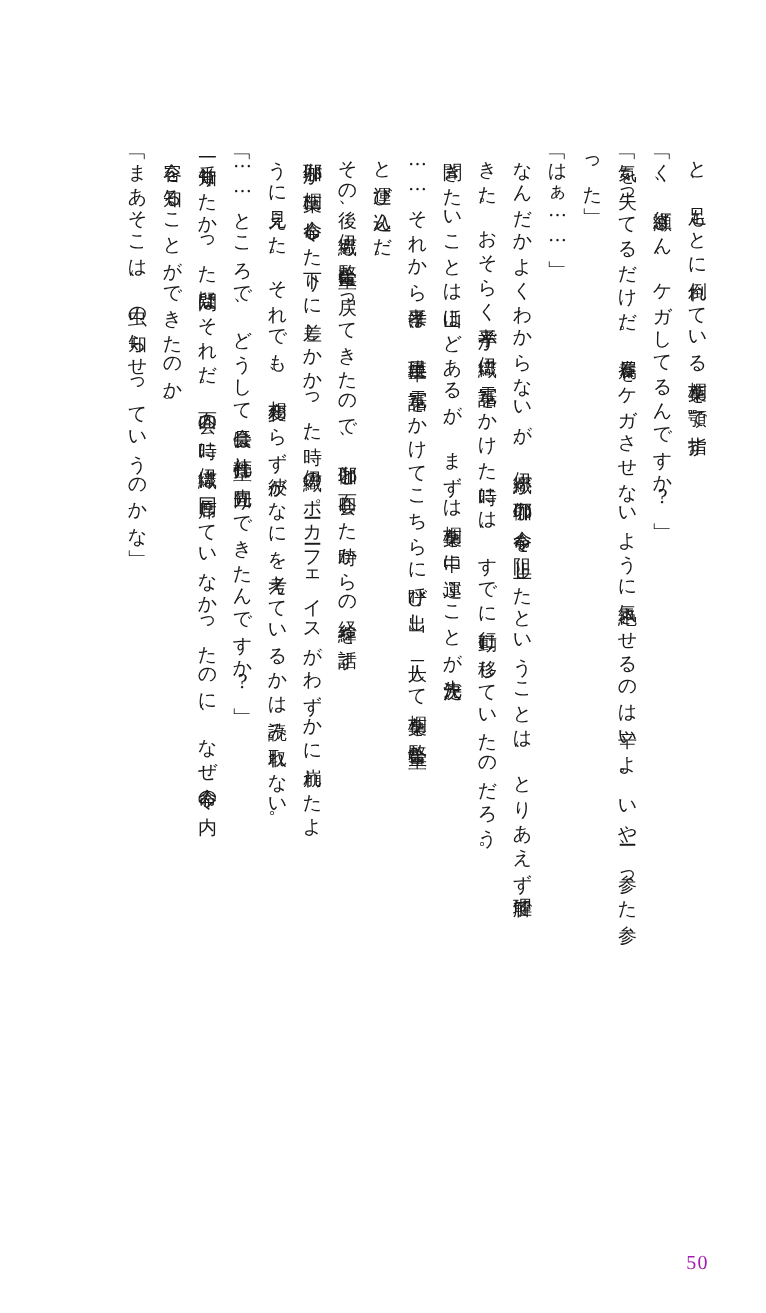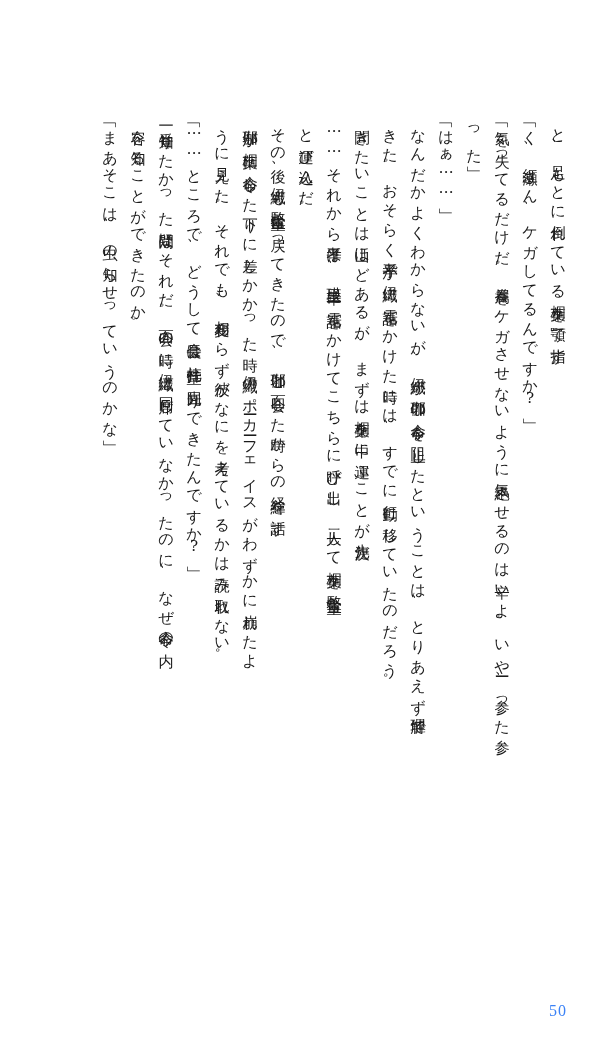--- a/index.html
+++ b/index.html
@@ -49,21 +49,21 @@
     color: #1a1a1a;
     font-family: "DejaVu Serif", "Liberation Serif", serif;
   }
 
   .page-number {
     position: absolute;
     right: 46px;
     bottom: 30px;
     font-size: 16px;
     font-family: "Liberation Serif", serif;
-    color: #3b82f6;
+    color: #a21caf;
     letter-spacing: 1px;
   }
 </style>
 </head>
 <body>
 
 <div class="page">
 
   <div class="text-block">
     <div class="line">と、足もとに倒れている桐葉を顎で指す。</div>

